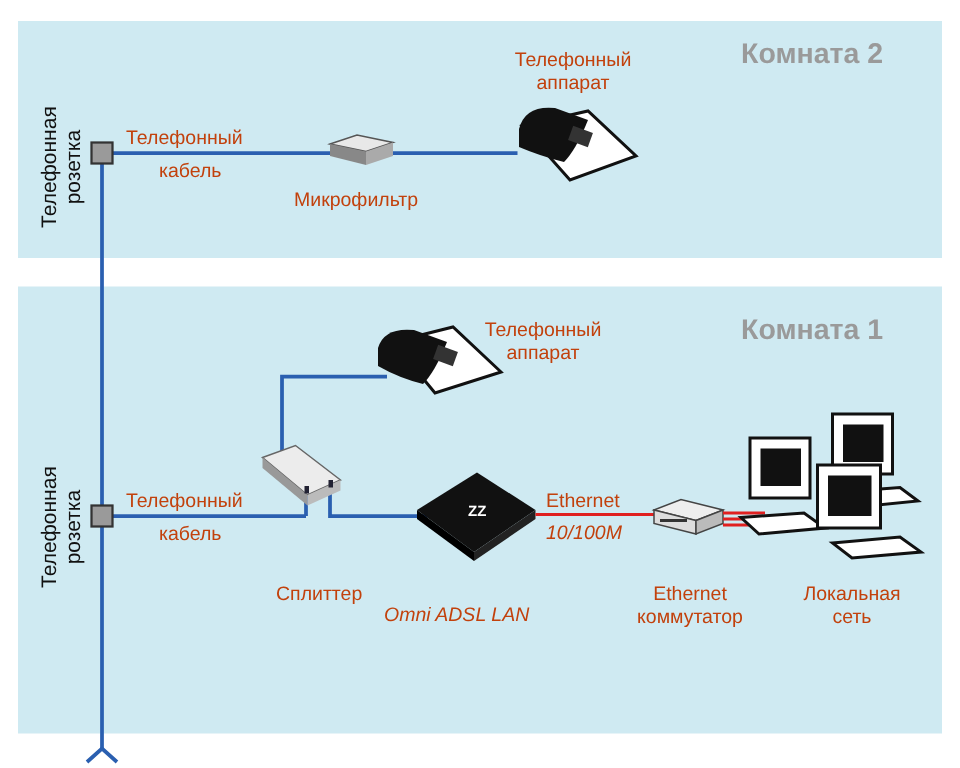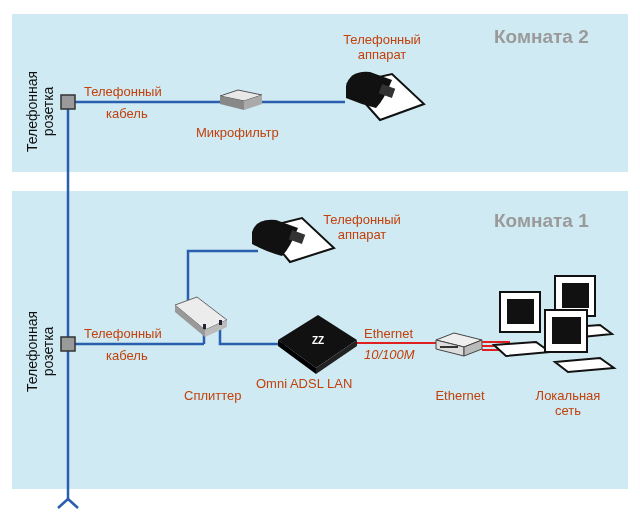--- a/index.html
+++ b/index.html
@@ -106,24 +106,25 @@
   <div>Телефонная</div>
   <div>розетка</div>
 </div>
 <div class="lbl" style="left:84px;top:326px;">Телефонный</div>
 <div class="lbl" style="left:106px;top:348px;">кабель</div>
 <div class="lbl" style="left:312px;top:212px;width:100px;">
   <div>Телефонный</div>
   <div>аппарат</div>
 </div>
 <div class="lbl" style="left:184px;top:388px;">Сплиттер</div>
-<div class="lbl" style="left:256px;top:376px;">Omni ADSL LAN</div>
+<div class="lbl" style="left:256px;top:402px;font-style:italic;">Omni ADSL LAN</div>
 <div class="lbl" style="left:364px;top:326px;text-align:left;">
   <div>Ethernet</div>
   <div style="margin-top:6px;font-style:italic;">10/100M</div>
 </div>
 <div class="lbl" style="left:410px;top:388px;width:100px;">
   <div>Ethernet</div>
+  <div>коммутатор</div>
 </div>
 <div class="lbl" style="left:518px;top:388px;width:100px;">
   <div>Локальная</div>
   <div>сеть</div>
 </div>
 
 </body></html>

